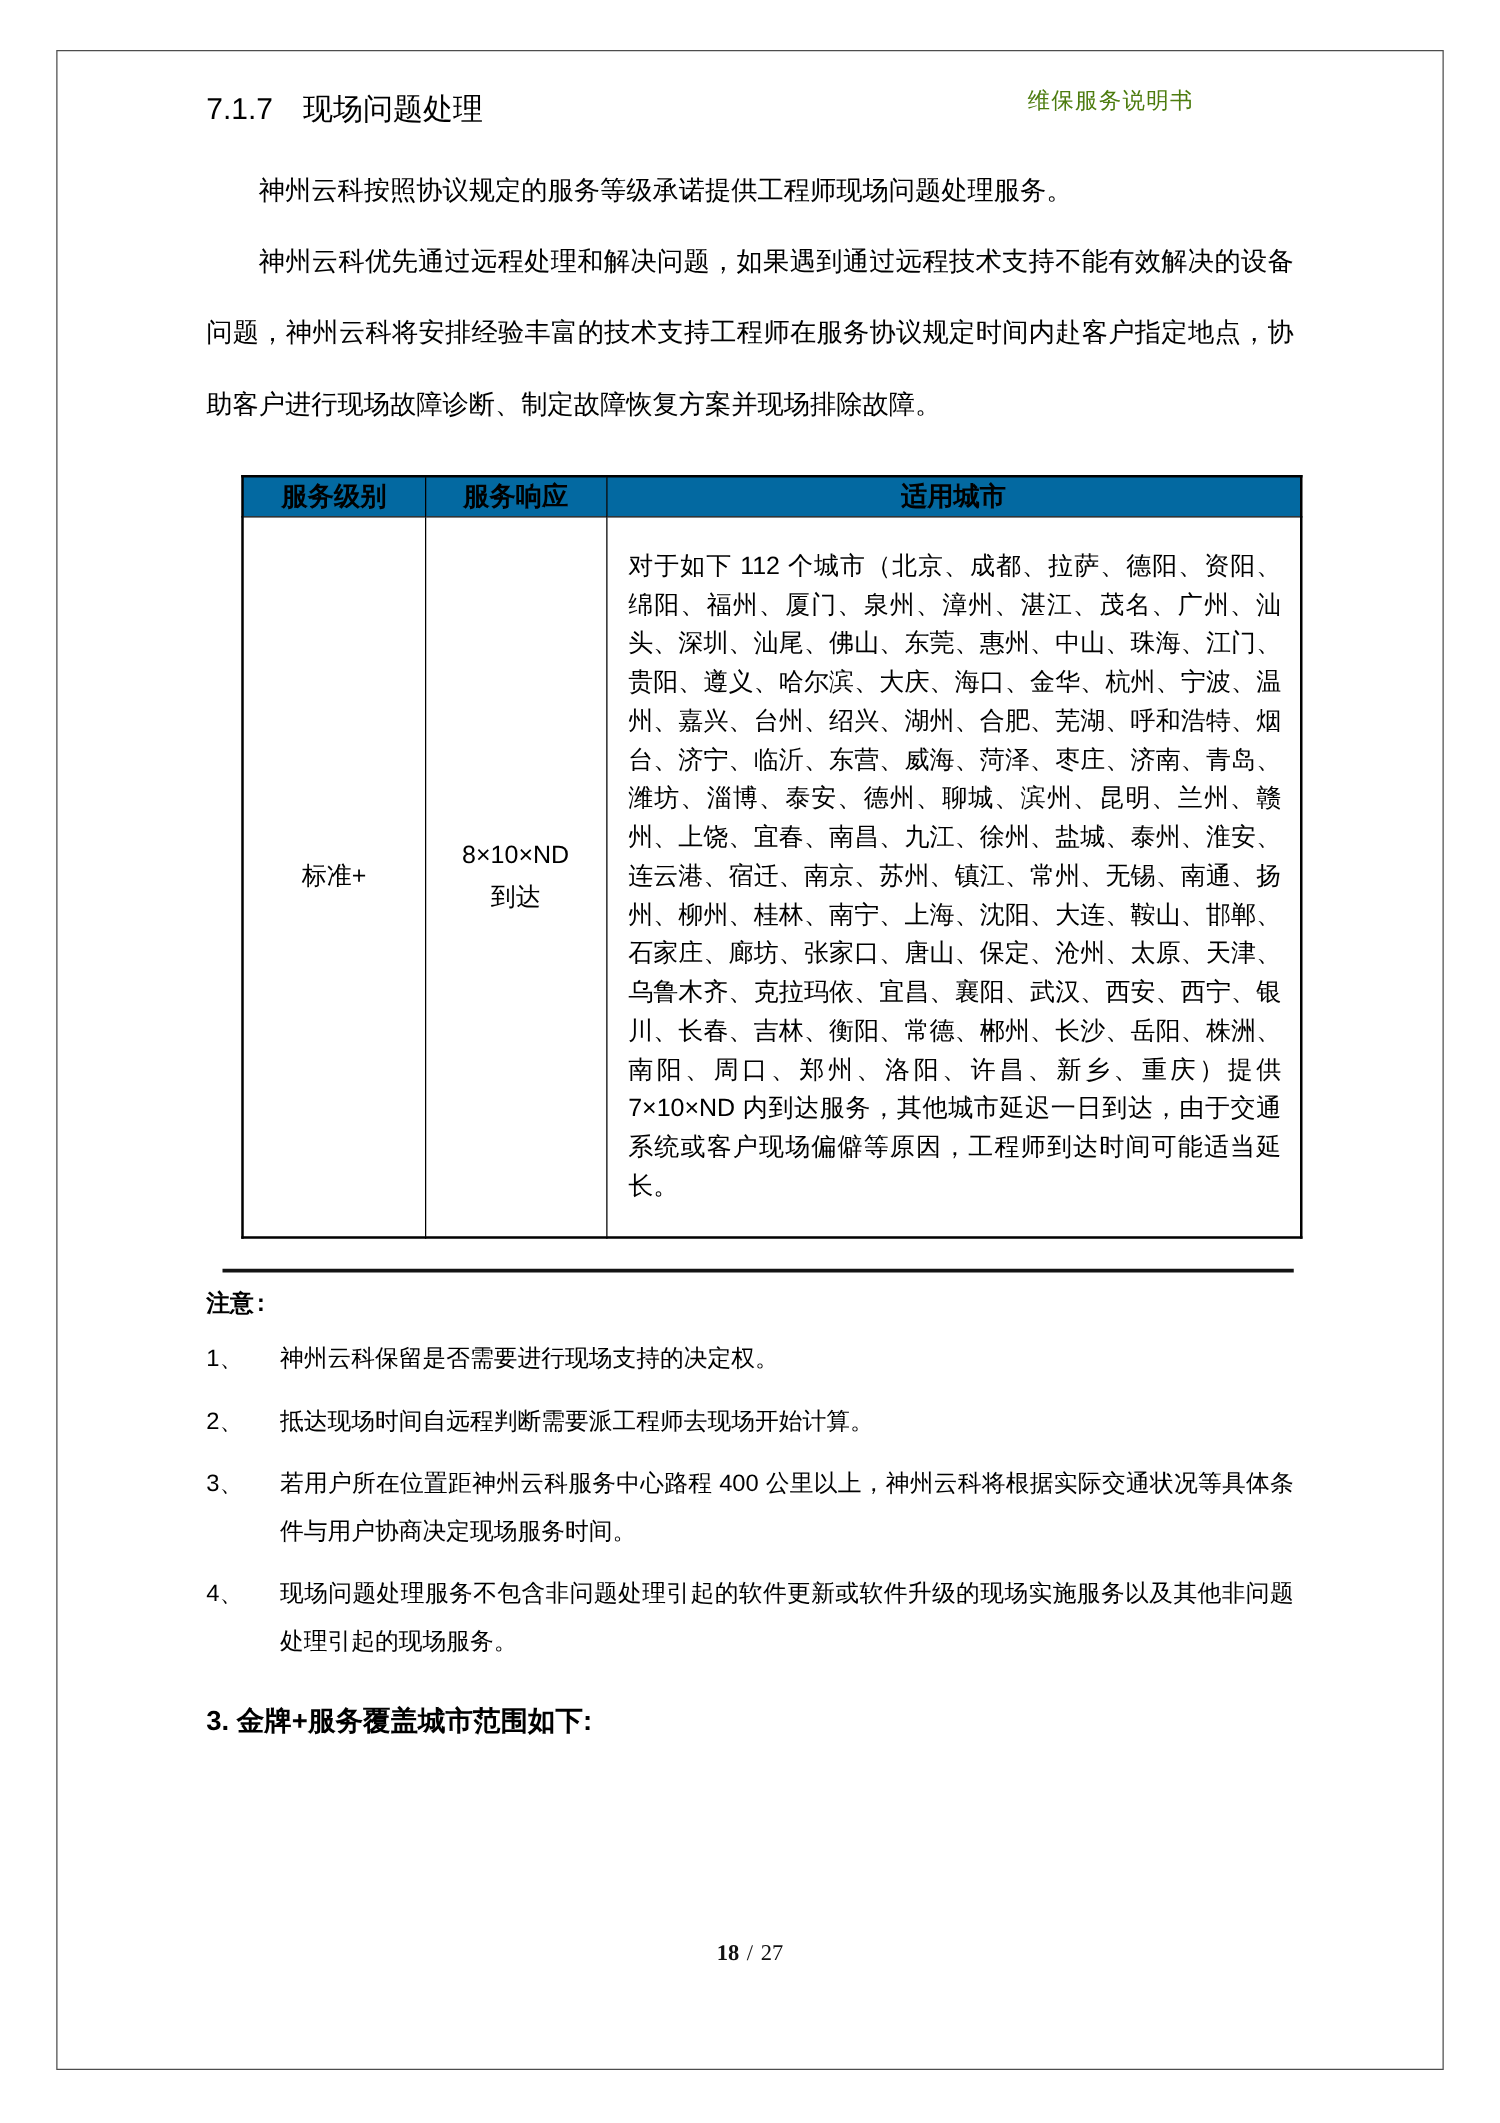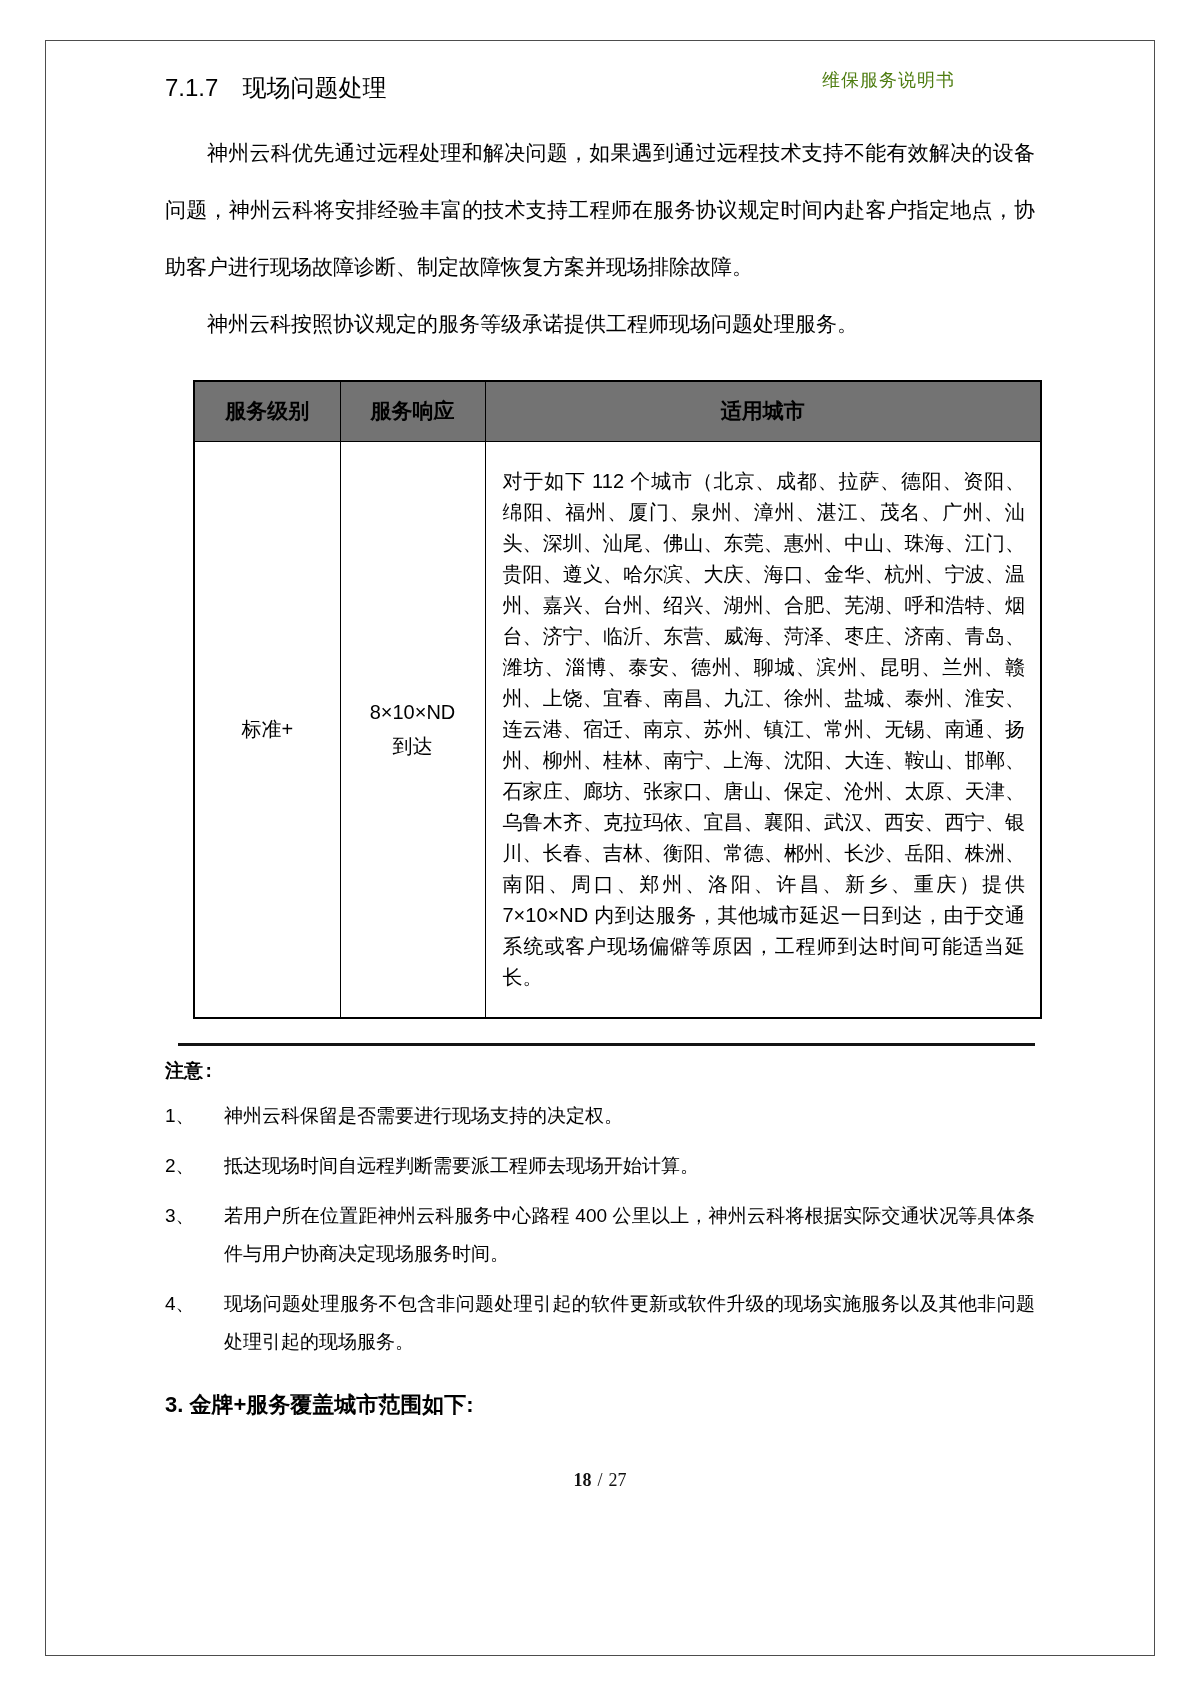--- a/index.html
+++ b/index.html
@@ -60,24 +60,24 @@
     margin-left: 28px;
     width: 847px;
     border-collapse: collapse;
     border: 2px solid #000;
     table-layout: fixed;
   }
   .svc-table th, .svc-table td {
     border: 1px solid #000;
   }
   .svc-table th {
-    background: #737373;
+    background: #0369a1;
     font-size: 21px;
     font-weight: bold;
-    height: 60px;
+    height: 32px;
     text-align: center;
     vertical-align: middle;
   }
   .col-level  { width: 146px; }
   .col-resp   { width: 145px; }
   .col-cities { width: 556px; }
   .cell-level, .cell-resp {
     text-align: center;
     vertical-align: middle;
     font-size: 20px;
@@ -109,43 +109,43 @@
     margin-top: 12px;
     font-size: 19px;
     line-height: 38px;
   }
   .note-item:first-of-type { margin-top: 10px; }
   .note-num { flex: 0 0 59px; }
   .note-text { flex: 1; text-align: justify; }
   .heading-gold { margin-top: 28px; }
   .doc-footer {
     position: absolute;
-    top: 1470px; left: 165px;
+    top: 1552px; left: 165px;
     width: 870px;
     text-align: center;
     font-family: "Liberation Serif", serif;
     font-size: 18px;
     color: #111;
   }
   .doc-footer .pg { font-weight: bold; }
   .doc-footer .sep { margin: 0 6px; }
 </style>
 </head>
 <body>
 
 <div class="page-frame"></div>
 
 <div class="doc-header">维保服务说明书</div>
 
 <div class="content">
 
   <h2 class="section-heading"><span>7.1.7</span><span class="section-title">现场问题处理</span></h2>
 
+  <p class="body-para">神州云科按照协议规定的服务等级承诺提供工程师现场问题处理服务。</p>
   <p class="body-para">神州云科优先通过远程处理和解决问题，如果遇到通过远程技术支持不能有效解决的设备问题，神州云科将安排经验丰富的技术支持工程师在服务协议规定时间内赴客户指定地点，协助客户进行现场故障诊断、制定故障恢复方案并现场排除故障。</p>
-  <p class="body-para">神州云科按照协议规定的服务等级承诺提供工程师现场问题处理服务。</p>
 
 
   <table class="svc-table">
     <thead>
       <tr>
         <th class="col-level">服务级别</th>
         <th class="col-resp">服务响应</th>
         <th class="col-cities">适用城市</th>
       </tr>
     </thead>

